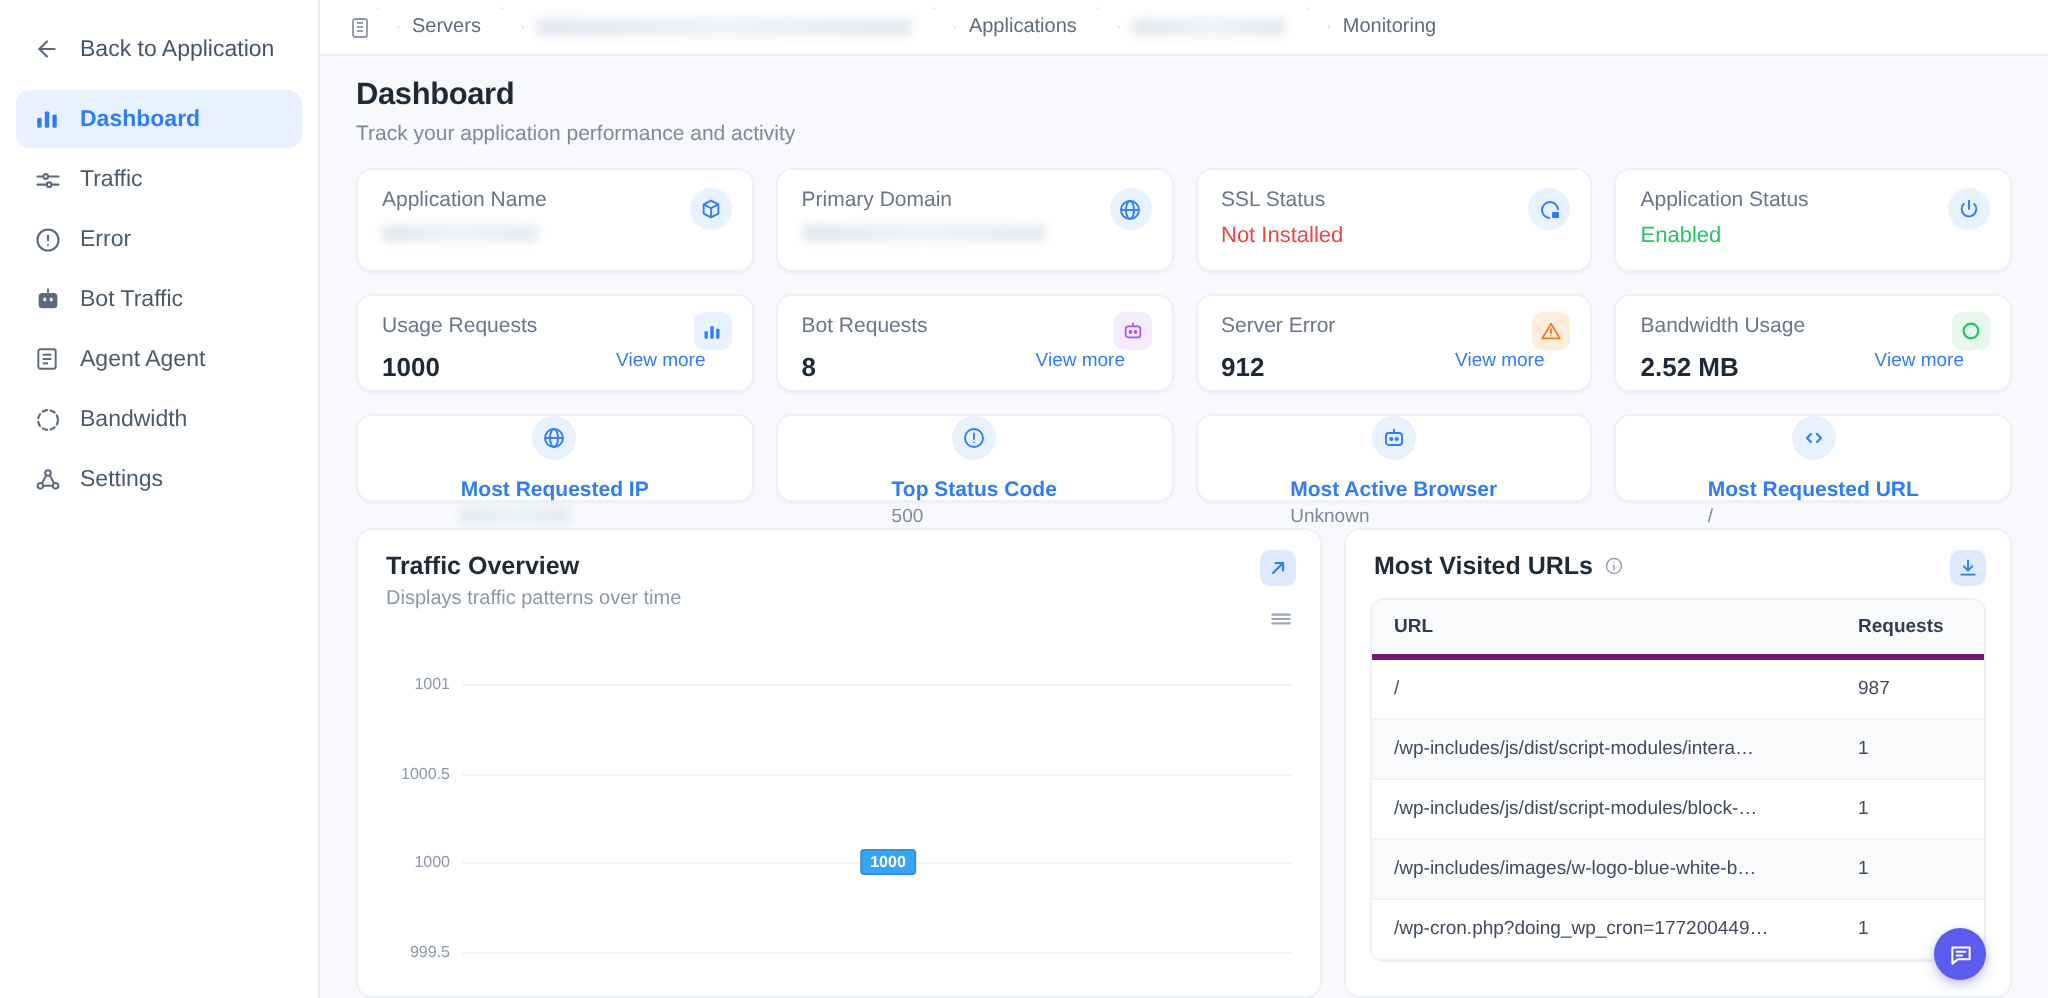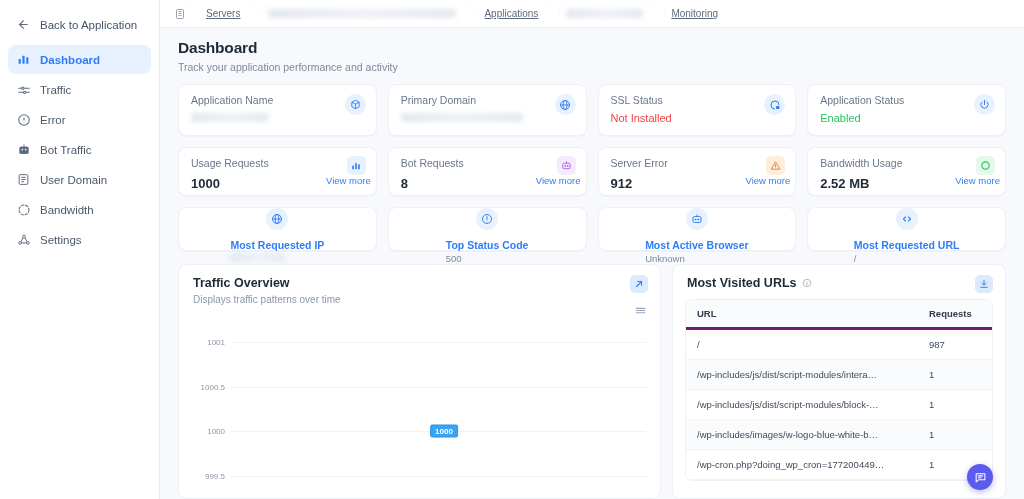--- a/index.html
+++ b/index.html
@@ -37,21 +37,20 @@
   
   .crumbbar {
     height: 28px; background: #ffffff; border-bottom: 1px solid #eceff4;
     display: flex; align-items: center; padding-left: 14px; flex: 0 0 28px;
   }
   .crumb-ic { color: #8b97a8; display:flex; align-items:center; margin-right: 2px;}
   .crumb {
     position: relative; font-size: 10px; color: #5e6b7c;
     padding: 0 10px 0 18px; height: 28px; display: flex; align-items: center;
     cursor: pointer;
-    text-decoration: underline;
   }
   .crumb::before {
     content: ""; position: absolute; left: 0; top: 50%;
     width: 11px; height: 20px; transform: translateY(-50%);
     border-right: 1px solid #e3e8ef;
     border-top: 1px solid #e3e8ef;
     border-radius: 2px;
     clip-path: polygon(0 0, 100% 50%, 0 100%);
   }
   .crumb.redacted { }
@@ -82,21 +81,21 @@
   .badge-ic {
     position: absolute; right: 10px; top: 9px;
     width: 21px; height: 21px; border-radius: 50%;
     display: flex; align-items: center; justify-content: center;
     background: #e8f1fe; color: #2f7df6;
   }
   
   .c2 { height: 49px; padding: 9px 12px; position: relative; }
   .c2 .lbl { font-size: 10.5px; color: #69768a; }
   .c2 .num { font-size: 13px; font-weight: 700; color: #1f2a37; margin-top: 7px; }
-  .c2 .more { position: absolute; right: 5px; bottom: 9px; font-size: 9.5px; color: #2f7df6; cursor: pointer; }
+  .c2 .more { position: absolute; right: 23px; bottom: 9px; font-size: 9.5px; color: #2f7df6; cursor: pointer; }
   .sq-ic {
     position: absolute; right: 10px; top: 8px;
     width: 19px; height: 19px; border-radius: 5px;
     display: flex; align-items: center; justify-content: center;
     background: #e8f1fe; color: #2f7df6;
   }
   .sq-ic.purple { background: #f4ecfd; color: #a855f7; }
   .sq-ic.orange { background: #fdeedc; color: #f97316; }
   .sq-ic.green  { background: #e4f8ec; color: #22c55e; }
   
@@ -220,21 +219,21 @@
 
     <div class="side-item">
       <span class="ic">
         <svg width="13" height="13" viewBox="0 0 24 24" fill="none" stroke="currentColor" stroke-width="1.8">
             <rect x="4" y="3" width="16" height="18" rx="2"></rect>
             <line x1="8" y1="8" x2="16" y2="8"></line>
             <line x1="8" y1="12" x2="16" y2="12"></line>
             <line x1="8" y1="16" x2="13" y2="16"></line>
           </svg>
       </span>
-      <span>User Domain</span>
+      <span>Agent Agent</span>
     </div>
 
     <div class="side-item">
       <span class="ic">
         <svg width="14" height="14" viewBox="0 0 24 24" fill="none" stroke="currentColor" stroke-width="1.8" stroke-linecap="round" stroke-dasharray="4 3">
             <circle cx="12" cy="12" r="8.5"></circle>
           </svg>
       </span>
       <span>Bandwidth</span>
     </div>

